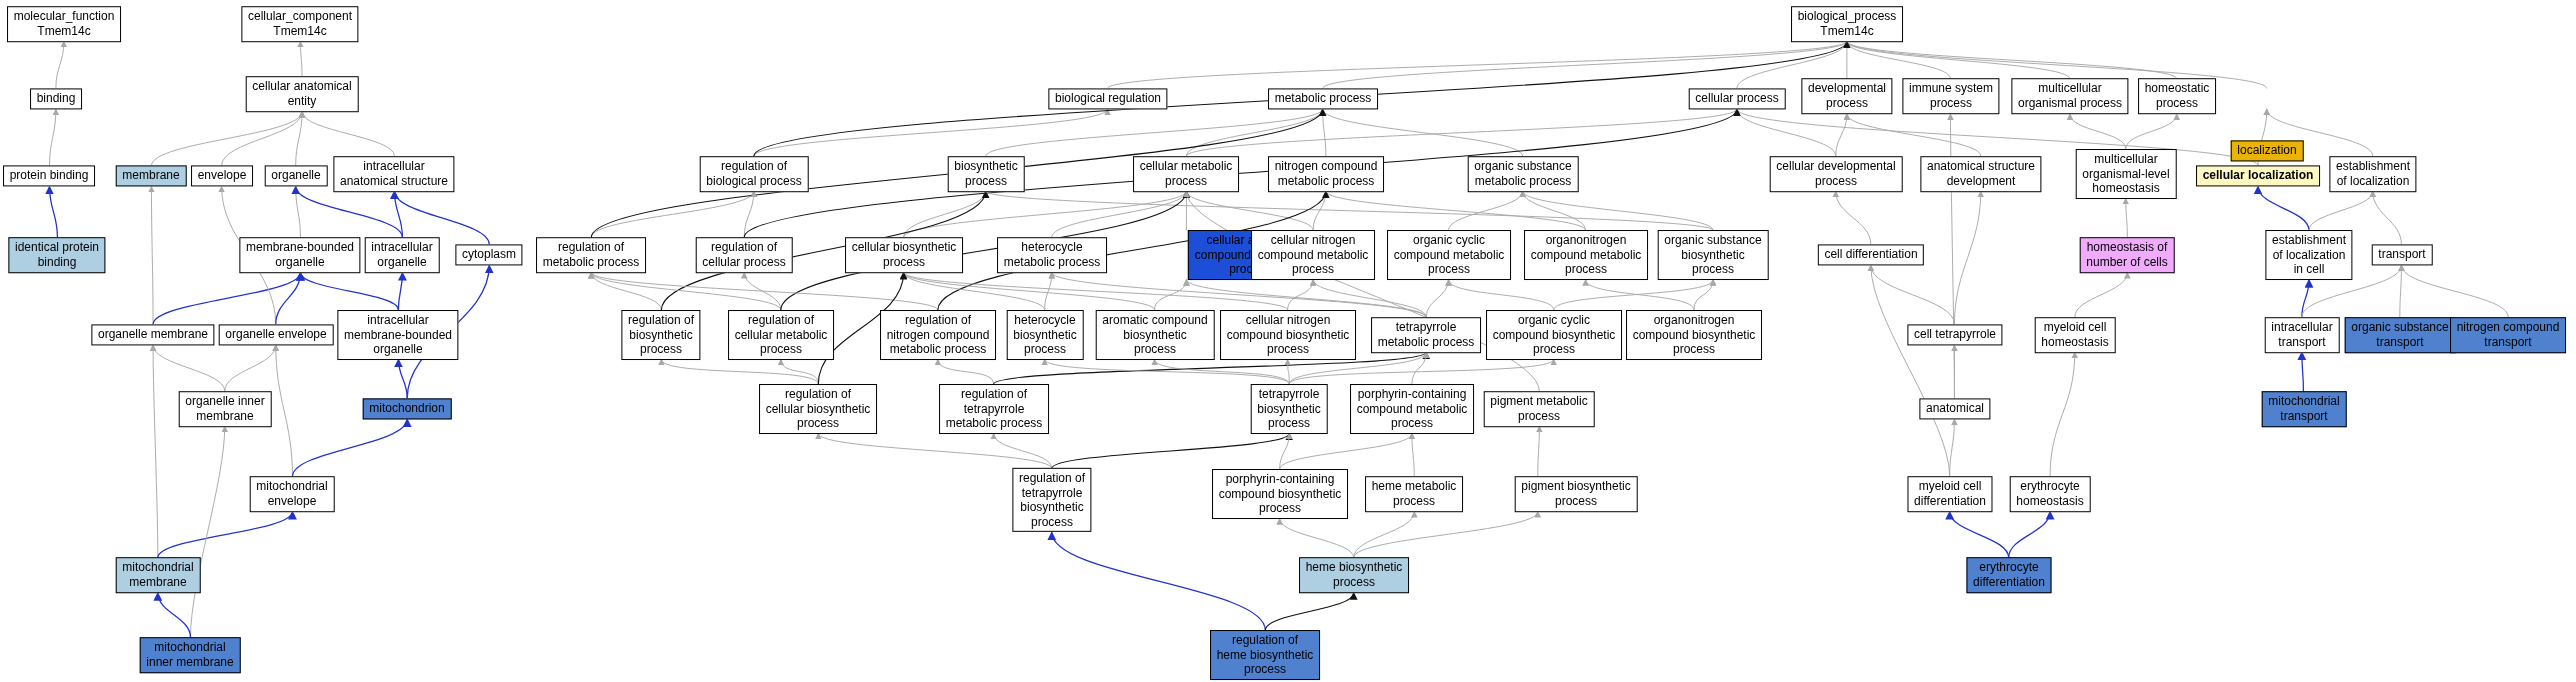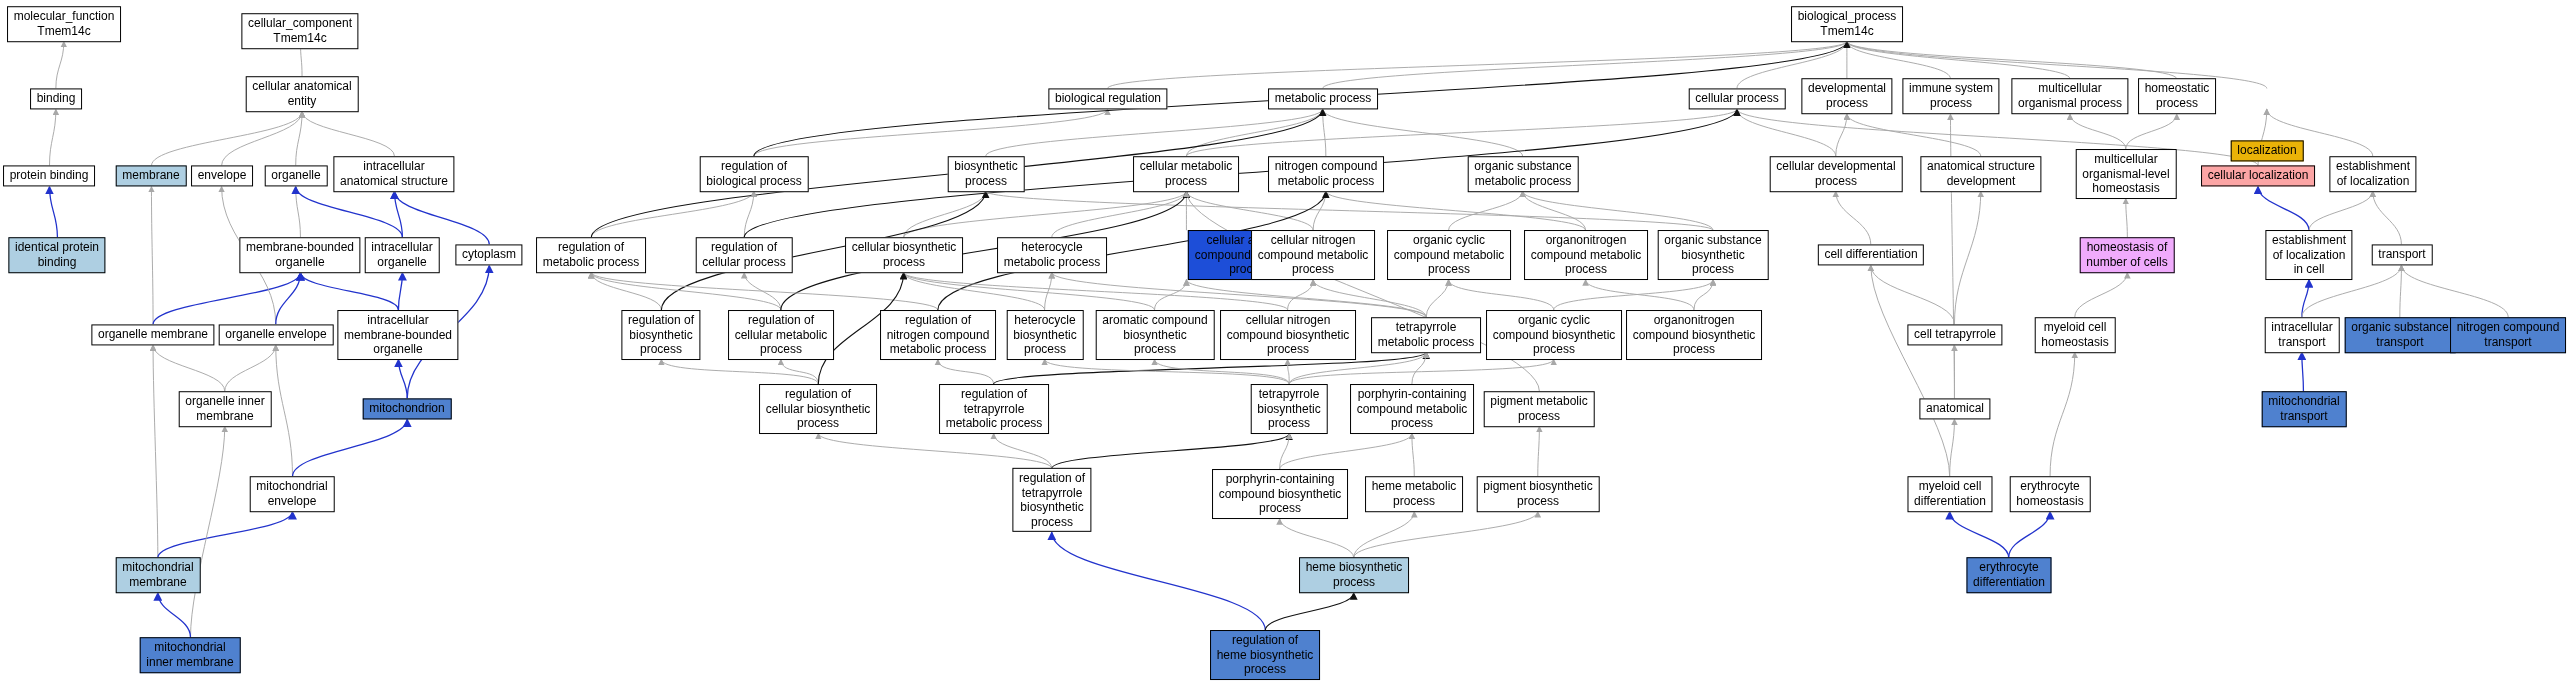--- a/index.html
+++ b/index.html
@@ -171,21 +171,21 @@
       <path d="M 1699 700 C 1699 677.95, 1606 673.05, 1606 651" fill="none" stroke="#a8a8a8" stroke-width="1.2" marker-end="url(#arrow-isa)"></path>
       <path d="M 1699 700 C 1699 673.9, 1930 668.1, 1930 642" fill="none" stroke="#a8a8a8" stroke-width="1.2" marker-end="url(#arrow-isa)"></path>
       <path d="M 2521 700 C 2521 673.9, 2447 668.1, 2447 642" fill="none" stroke="#2233cc" stroke-width="1.6" marker-end="url(#arrow-path)"></path>
       <path d="M 2521 700 C 2521 673.9, 2573 668.1, 2573 642" fill="none" stroke="#2233cc" stroke-width="1.6" marker-end="url(#arrow-path)"></path>
       <path d="M 1588 791 C 1588 735.65, 1320 723.35, 1320 668" fill="none" stroke="#2233cc" stroke-width="1.6" marker-end="url(#arrow-path)"></path>
       <path d="M 1588 791 C 1588 769, 1699 766, 1699 744" fill="none" stroke="#111111" stroke-width="1.4" marker-end="url(#arrow-regulates)"></path>
     </svg>
   <div id="nodes-layer">
       <div class="node" style="left: 64px; top: 24px; background: rgb(255, 255, 255); border-color: rgb(0, 0, 0);">molecular_function
 Tmem14c</div>
-      <div class="node" style="left: 300px; top: 24px; background: rgb(255, 255, 255); border-color: rgb(0, 0, 0); margin-top: 7px;">cellular_component
+      <div class="node" style="left: 300px; top: 24px; background: rgb(255, 255, 255); border-color: rgb(0, 0, 0);">cellular_component
 Tmem14c</div>
       <div class="node" style="left: 1847px; top: 24px; background: rgb(255, 255, 255); border-color: rgb(0, 0, 0);">biological_process
 Tmem14c</div>
       <div class="node" style="left: 56px; top: 99px; background: rgb(255, 255, 255); border-color: rgb(0, 0, 0);">binding</div>
       <div class="node" style="left: 302px; top: 94px; background: rgb(255, 255, 255); border-color: rgb(0, 0, 0);">cellular anatomical
 entity</div>
       <div class="node" style="left: 1108px; top: 99px; background: rgb(255, 255, 255); border-color: rgb(0, 0, 0);">biological regulation</div>
       <div class="node" style="left: 1323px; top: 99px; background: rgb(255, 255, 255); border-color: rgb(0, 0, 0);">metabolic process</div>
       <div class="node" style="left: 1737px; top: 99px; background: rgb(255, 255, 255); border-color: rgb(0, 0, 0);">cellular process</div>
       <div class="node" style="left: 1847px; top: 96px; background: rgb(255, 255, 255); border-color: rgb(0, 0, 0);">developmental
@@ -213,21 +213,21 @@
 metabolic process</div>
       <div class="node" style="left: 1523px; top: 174px; background: rgb(255, 255, 255); border-color: rgb(0, 0, 0);">organic substance
 metabolic process</div>
       <div class="node" style="left: 1836px; top: 174px; background: rgb(255, 255, 255); border-color: rgb(0, 0, 0);">cellular developmental
 process</div>
       <div class="node" style="left: 1981px; top: 174px; background: rgb(255, 255, 255); border-color: rgb(0, 0, 0);">anatomical structure
 development</div>
       <div class="node" style="left: 2126px; top: 174px; background: rgb(255, 255, 255); border-color: rgb(0, 0, 0);">multicellular
 organismal-level
 homeostasis</div>
-      <div class="node" style="left: 2258px; top: 176px; background: #fca5a5; border-color: rgb(0, 0, 0);">cellular localization</div>
+      <div class="node" style="left: 2258px; top: 176px; background: #fef9c3; border-color: rgb(0, 0, 0); font-weight: bold;">cellular localization</div>
       <div class="node" style="left: 2373px; top: 174px; background: rgb(255, 255, 255); border-color: rgb(0, 0, 0);">establishment
 of localization</div>
       <div class="node" style="left: 57px; top: 255px; background: rgb(174, 207, 226); border-color: rgb(0, 0, 0);">identical protein
 binding</div>
       <div class="node" style="left: 300px; top: 255px; background: rgb(255, 255, 255); border-color: rgb(0, 0, 0);">membrane-bounded
 organelle</div>
       <div class="node" style="left: 402px; top: 255px; background: rgb(255, 255, 255); border-color: rgb(0, 0, 0);">intracellular
 organelle</div>
       <div class="node" style="left: 489px; top: 255px; background: rgb(255, 255, 255); border-color: rgb(0, 0, 0);">cytoplasm</div>
       <div class="node" style="left: 591px; top: 255px; background: rgb(255, 255, 255); border-color: rgb(0, 0, 0);">regulation of
@@ -324,21 +324,21 @@
 envelope</div>
       <div class="node" style="left: 1052px; top: 500px; background: rgb(255, 255, 255); border-color: rgb(0, 0, 0);">regulation of
 tetrapyrrole
 biosynthetic
 process</div>
       <div class="node" style="left: 1280px; top: 494px; background: rgb(255, 255, 255); border-color: rgb(0, 0, 0);">porphyrin-containing
 compound biosynthetic
 process</div>
       <div class="node" style="left: 1414px; top: 494px; background: rgb(255, 255, 255); border-color: rgb(0, 0, 0);">heme metabolic
 process</div>
-      <div class="node" style="left: 1538px; top: 494px; background: rgb(255, 255, 255); border-color: rgb(0, 0, 0);">pigment biosynthetic
+      <div class="node" style="left: 1576px; top: 494px; background: rgb(255, 255, 255); border-color: rgb(0, 0, 0);">pigment biosynthetic
 process</div>
       <div class="node" style="left: 1950px; top: 494px; background: rgb(255, 255, 255); border-color: rgb(0, 0, 0);">myeloid cell
 differentiation</div>
       <div class="node" style="left: 2050px; top: 494px; background: rgb(255, 255, 255); border-color: rgb(0, 0, 0);">erythrocyte
 homeostasis</div>
       <div class="node" style="left: 158px; top: 575px; background: rgb(174, 207, 226); border-color: rgb(0, 0, 0);">mitochondrial
 membrane</div>
       <div class="node" style="left: 1354px; top: 575px; background: rgb(174, 207, 226); border-color: rgb(0, 0, 0);">heme biosynthetic
 process</div>
       <div class="node" style="left: 2009px; top: 575px; background: rgb(79, 129, 207); border-color: rgb(0, 0, 0);">erythrocyte

